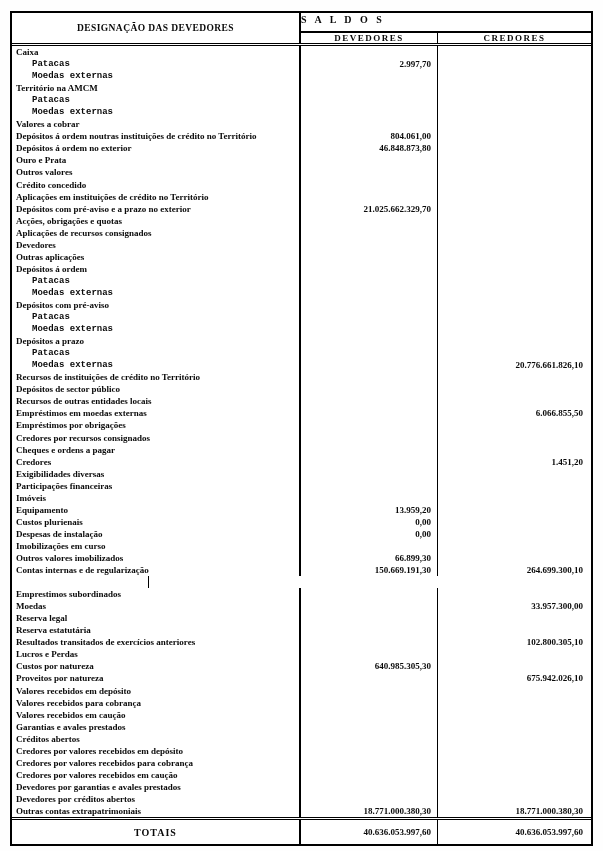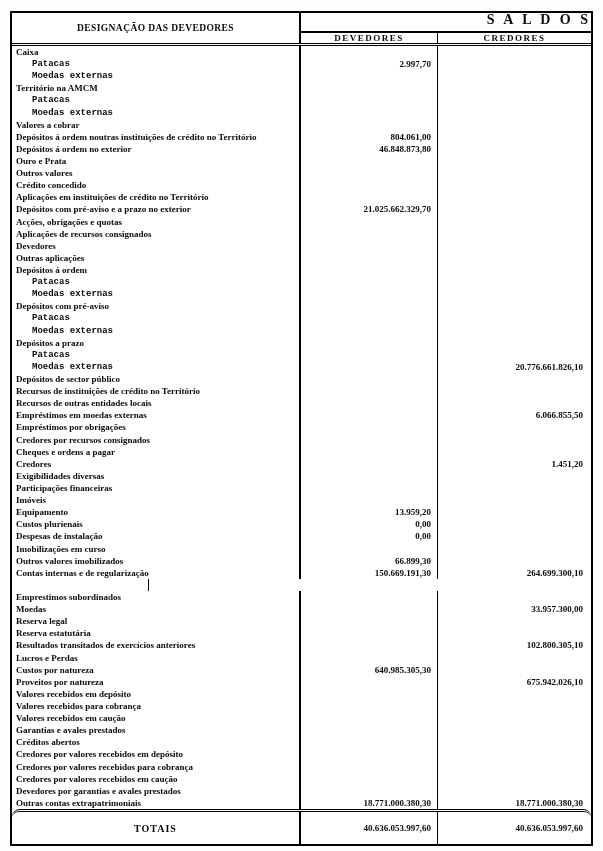--- a/index.html
+++ b/index.html
@@ -15,40 +15,40 @@
   }
   
   .thead { display:flex; height:33px; border-bottom:3px double #000; flex:0 0 auto; }
   .th-rubricas {
     width:289px; border-right:2px solid #000; display:flex;
     align-items:center; justify-content:center;
     font-size:9.5px; letter-spacing:0.4px; text-align:center;
   }
   .th-saldos-wrap { flex:1; display:flex; flex-direction:column; }
   .th-saldos {
-    height:23px; border-bottom:2px solid #000; text-align:right;
-    font-size:14px; letter-spacing:3px; line-height:14px;
+    height:23px; border-bottom:2px solid #000; text-align:left;
+    font-size:10px; letter-spacing:3px; line-height:14px;
   }
   .th-sub { flex:1; display:flex; }
   .th-dev, .th-cred {
     display:flex; align-items:center; justify-content:center;
     font-size:9px; letter-spacing:1.5px;
   }
   .th-dev { width:137px; border-right:1px solid #000; }
   .th-cred { flex:1; }
   
   .tbody { flex:1 1 auto; display:flex; flex-direction:column; min-height:0; }
   .row { flex:1 1 0; display:flex; min-height:0; }
   .cell { display:flex; align-items:center; font-size:9px; white-space:nowrap; overflow:hidden; }
   .cell-name { width:289px; border-right:2px solid #000; padding-left:4px; }
   .cell-name.indent { padding-left:20px;font-family:Liberation Mono, monospace; }
   .cell-dev { width:137px; border-right:1px solid #000; justify-content:flex-end; padding-right:6px; }
   .cell-cred { flex:1; justify-content:flex-end; padding-right:8px; }
   
-  .totals { flex:0 0 auto; height:35px; border-top:3px double #000; display:flex;border-radius:8px; }
+  .totals { flex:0 0 auto; height:27px; border-top:3px double #000; display:flex; }
   .t-label {
     width:289px; border-right:2px solid #000; display:flex; align-items:center;
     justify-content:center; font-size:10px; letter-spacing:1px;
   }
   .t-dev {
     width:137px; border-right:1px solid #000; display:flex; align-items:center;
     justify-content:flex-end; padding-right:6px; font-size:9px;
   }
   .t-cred {
     flex:1; display:flex; align-items:center; justify-content:flex-end;
@@ -202,26 +202,26 @@
           <div class="cell cell-name indent">Patacas</div>
           <div class="cell cell-dev"></div>
           <div class="cell cell-cred"></div>
         </div>
         <div class="row">
           <div class="cell cell-name indent">Moedas externas</div>
           <div class="cell cell-dev"></div>
           <div class="cell cell-cred">20.776.661.826,10</div>
         </div>
         <div class="row">
+          <div class="cell cell-name">Recursos de instituições de crédito no Território</div>
+          <div class="cell cell-dev"></div>
+          <div class="cell cell-cred"></div>
+        </div>
+        <div class="row">
           <div class="cell cell-name">Depósitos de sector público</div>
-          <div class="cell cell-dev"></div>
-          <div class="cell cell-cred"></div>
-        </div>
-        <div class="row">
-          <div class="cell cell-name">Recursos de instituições de crédito no Território</div>
           <div class="cell cell-dev"></div>
           <div class="cell cell-cred"></div>
         </div>
         <div class="row">
           <div class="cell cell-name">Recursos de outras entidades locais</div>
           <div class="cell cell-dev"></div>
           <div class="cell cell-cred"></div>
         </div>
         <div class="row">
           <div class="cell cell-name">Empréstimos em moedas externas</div>
@@ -372,20 +372,25 @@
           <div class="cell cell-dev"></div>
           <div class="cell cell-cred"></div>
         </div>
         <div class="row">
           <div class="cell cell-name">Credores por valores recebidos em caução</div>
           <div class="cell cell-dev"></div>
           <div class="cell cell-cred"></div>
         </div>
         <div class="row">
           <div class="cell cell-name">Devedores por garantias e avales prestados</div>
+          <div class="cell cell-dev"></div>
+          <div class="cell cell-cred"></div>
+        </div>
+        <div class="row">
+          <div class="cell cell-name">Devedores por créditos abertos</div>
           <div class="cell cell-dev"></div>
           <div class="cell cell-cred"></div>
         </div>
         <div class="row">
           <div class="cell cell-name">Outras contas extrapatrimoniais</div>
           <div class="cell cell-dev">18.771.000.380,30</div>
           <div class="cell cell-cred">18.771.000.380,30</div>
         </div>
       </div>
 

